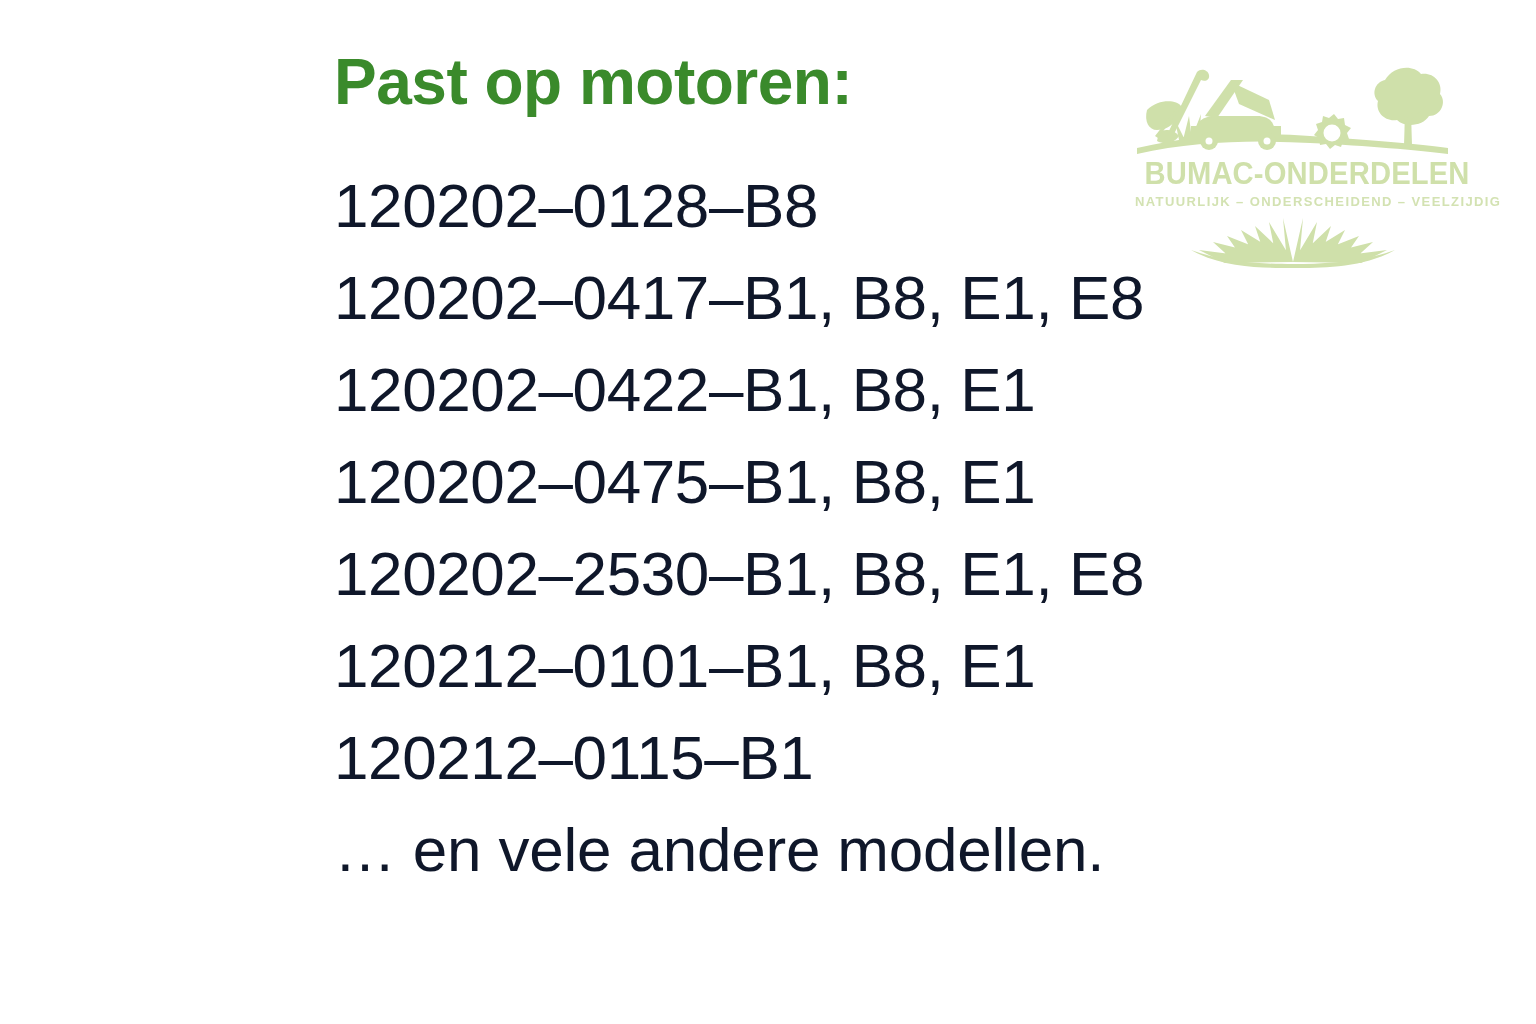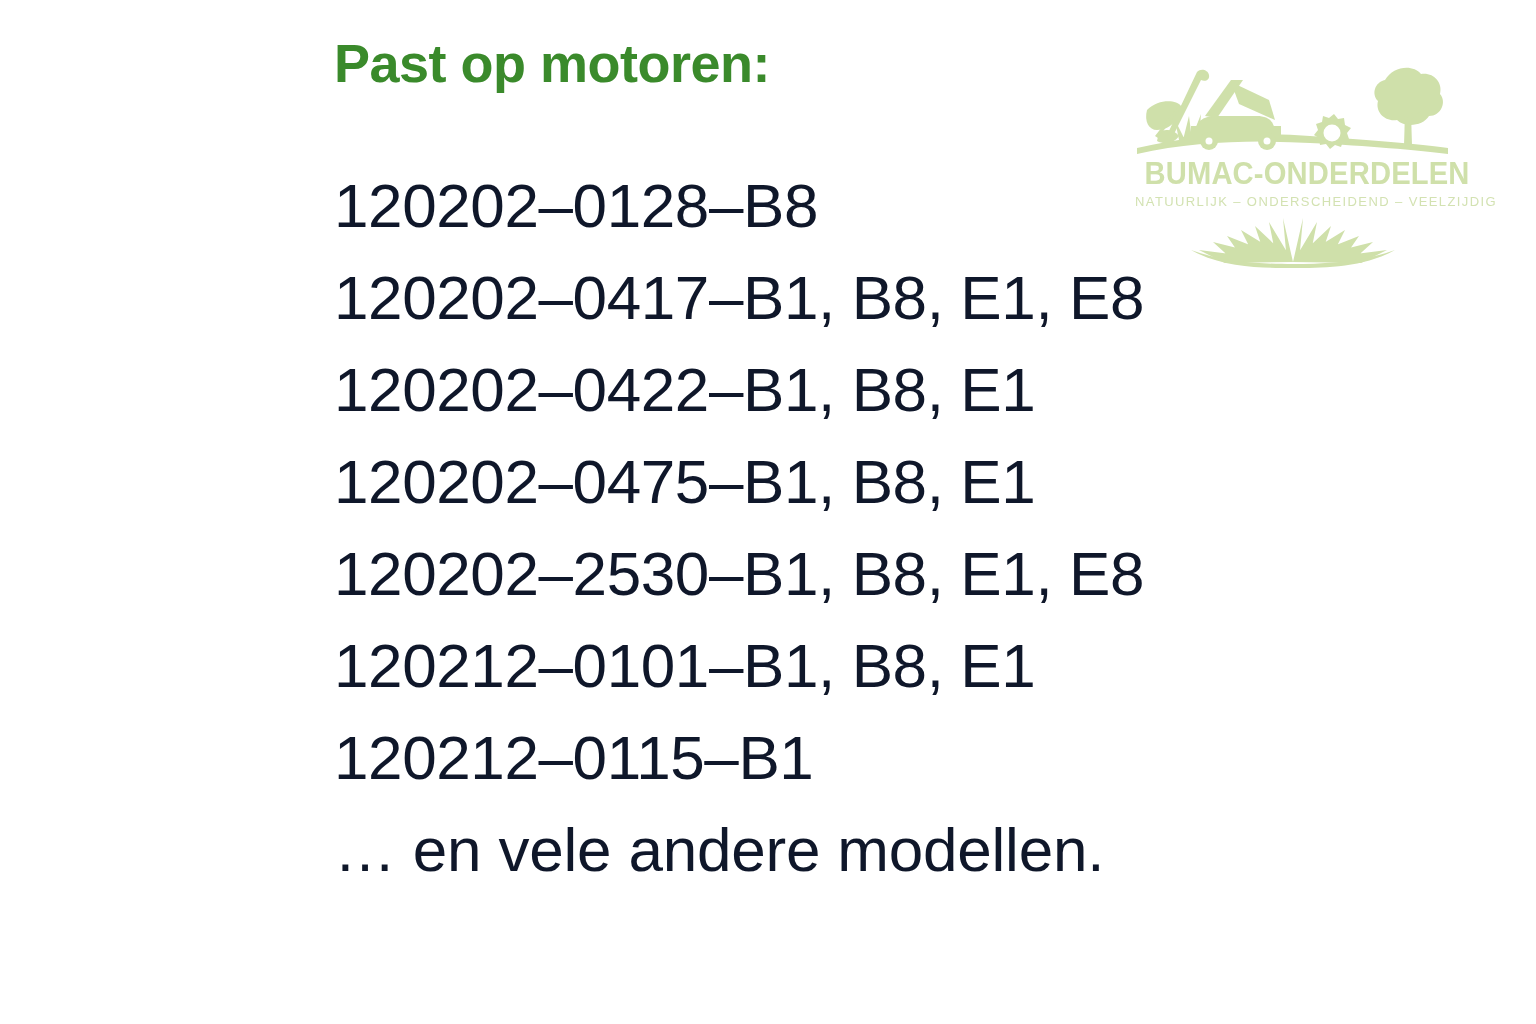--- a/index.html
+++ b/index.html
@@ -20,22 +20,22 @@
   .page {
     position: absolute;
     inset: 0;
     background: #ffffff;
   }
 
   
   .heading {
     position: absolute;
     left: 334px;
-    top: 36px;
-    font-size: 54px;
+    top: 50px;
+    font-size: 64px;
     font-weight: bold;
     color: #3a8a2b;
     letter-spacing: -0.5px;
     line-height: 1.0;
     white-space: nowrap;
   }
 
   
   .model-list {
     position: absolute;
@@ -85,21 +85,21 @@
     transform: scaleX(0.94);
     white-space: nowrap;
   }
   .logo-tagline {
     position: absolute;
     left: 0;
     top: 150px;
     width: 315px;
     text-align: right;
     font-size: 13px;
-    font-weight: normal;
+    font-weight: bold;
     color: #d3e2b2;
     letter-spacing: 1.4px;
     white-space: nowrap;
   }
   .logo-grass {
     position: absolute;
     left: 48px;
     top: 168px;
     width: 220px;
     height: 56px;

